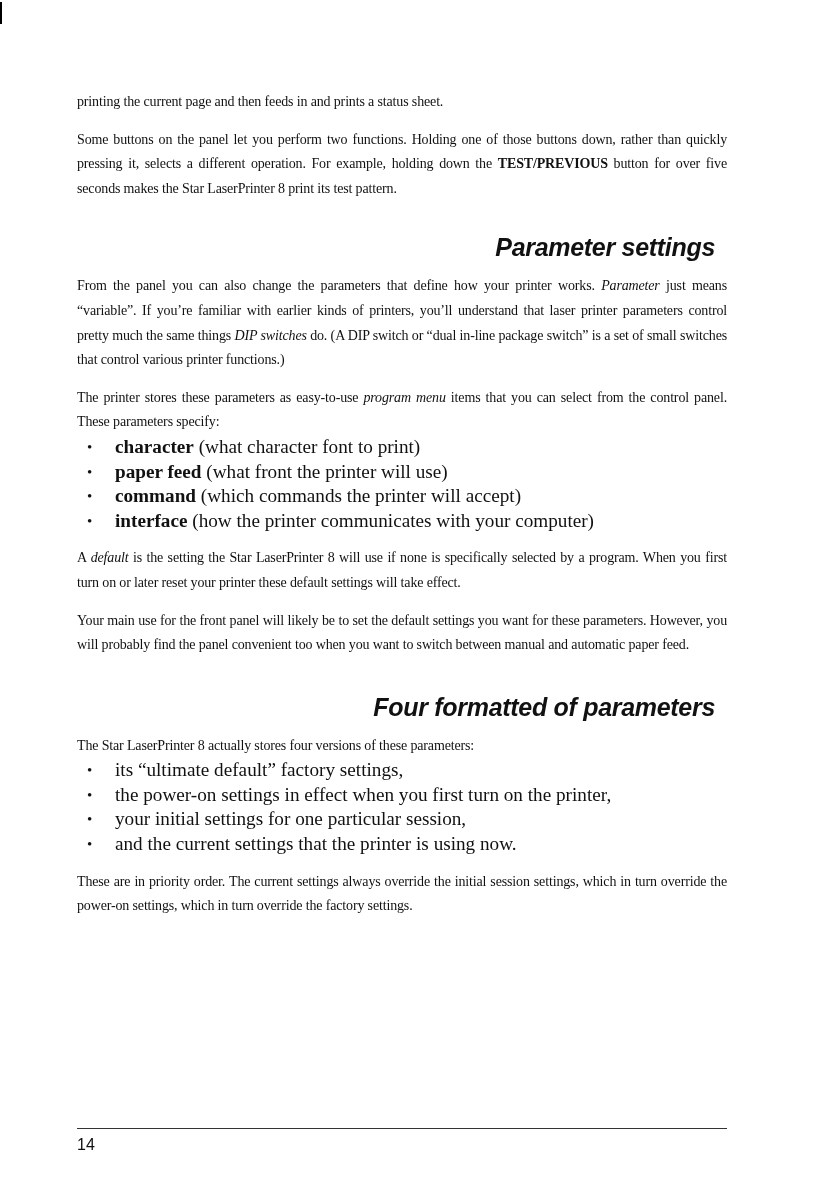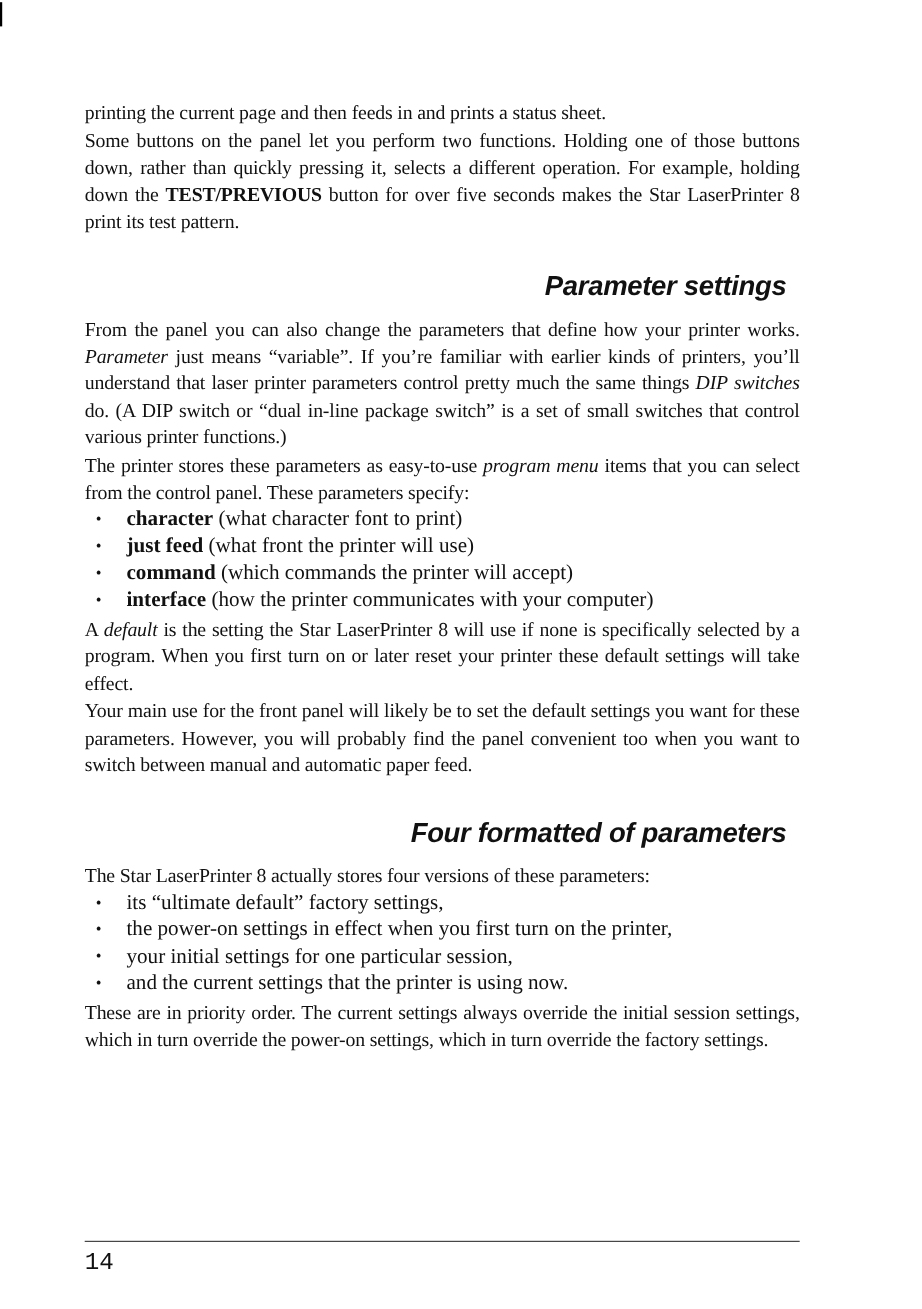--- a/index.html
+++ b/index.html
@@ -1,50 +1,50 @@
 <!DOCTYPE html>
 <html><head>
 <meta charset="utf-8">
 <style>
   html, body { margin: 0; padding: 0; background: #ffffff; }
   body { width: 838px; height: 1190px; position: relative; overflow: hidden; font-family: "Liberation Serif", serif; color: #111; }
   .scan-mark { position: absolute; left: 0; top: 2px; width: 2px; height: 22px; background: #000; }
   .page { position: absolute; left: 77px; top: 90px; width: 650px; }
-  p { margin: 0; font-size: 18px; line-height: 24.6px; text-align: justify; letter-spacing: -0.15px; }
-  .gap { margin-top: 1px; }
+  p { margin: 0; font-size: 14px; line-height: 24.6px; text-align: justify; letter-spacing: -0.15px; }
+  .gap { margin-top: 13px; }
   h2 { margin: 12px; font-family: "Liberation Sans", sans-serif; font-style: italic; font-weight: bold; font-size: 25px; line-height: 30px; letter-spacing: -0.3px; text-align: right; }
   .h-params { margin-top: 31px; }
   .h-four { margin-top: 34px; }
   ul { list-style: none; margin: 0; padding: 0; }
   li { font-size: 19.2px; line-height: 24.6px; padding-left: 38px; position: relative; }
   li::before { content: "\2022"; position: absolute; left: 10px; top: 0; font-size: 15px; }
   b { font-weight: bold; }
   i { font-style: italic; }
   .footer-rule { position: absolute; left: 77px; top: 1128px; width: 650px; height: 1px; background: #333; }
-  .page-number { position: absolute; left: 77px; top: 1136px; font-family: Liberation Mono, monospace; font-size: 22px; }
+  .page-number { position: absolute; left: 77px; top: 1136px; font-family: Liberation Sans, sans-serif; font-size: 16px; }
 </style>
 </head>
 <body>
 
 <div class="scan-mark"></div>
 
 <div class="page">
   <p>printing the current page and then feeds in and prints a status sheet.</p>
 
   <p class="gap"><span>Some buttons on the panel let you perform two functions. Holding one of those buttons down, rather than quickly pressing it, selects a different operation. For example, holding down the </span><b>TEST/PREVIOUS</b><span> button for over five seconds makes the Star LaserPrinter 8 print its test pattern.</span></p>
 
   <h2 class="h-params">Parameter settings</h2>
 
   <p><span>From the panel you can also change the parameters that define how your printer works. </span><i>Parameter</i><span> just means “variable”.  If you’re familiar with earlier kinds of printers, you’ll understand that laser printer parameters control pretty much the same things </span><i>DIP switches</i><span> do. (A DIP switch or “dual in-line package switch” is a set of small switches that control various printer functions.)</span></p>
 
   <p class="gap"><span>The printer stores these parameters as easy-to-use </span><i>program menu</i><span> items that you can select from the control panel. These parameters specify:</span></p>
 
   <ul>
     <li><b>character</b><span> (what character font to print)</span></li>
-    <li><b>just feed</b><span> (what front the printer will use)</span></li>
+    <li><b>paper feed</b><span> (what front the printer will use)</span></li>
     <li><b>command</b><span> (which commands the printer will accept)</span></li>
     <li><b>interface</b><span> (how the printer communicates with your computer)</span></li>
   </ul>
 
   <p class="gap"><span>A </span><i>default</i><span> is the setting the Star LaserPrinter 8 will use if none is specifically selected by a program. When you first turn on or later reset your printer these default settings will take effect.</span></p>
 
   <p class="gap">Your main use for the front panel will likely be to set the default settings you want for these parameters. However, you will probably find the panel convenient too when you want to switch between manual and automatic paper feed.</p>
 
   <h2 class="h-four">Four formatted of parameters</h2>
 

